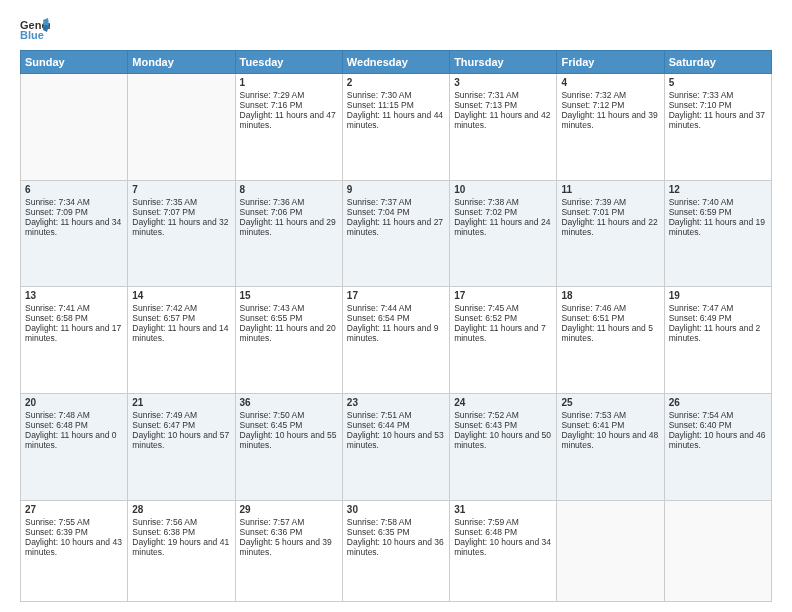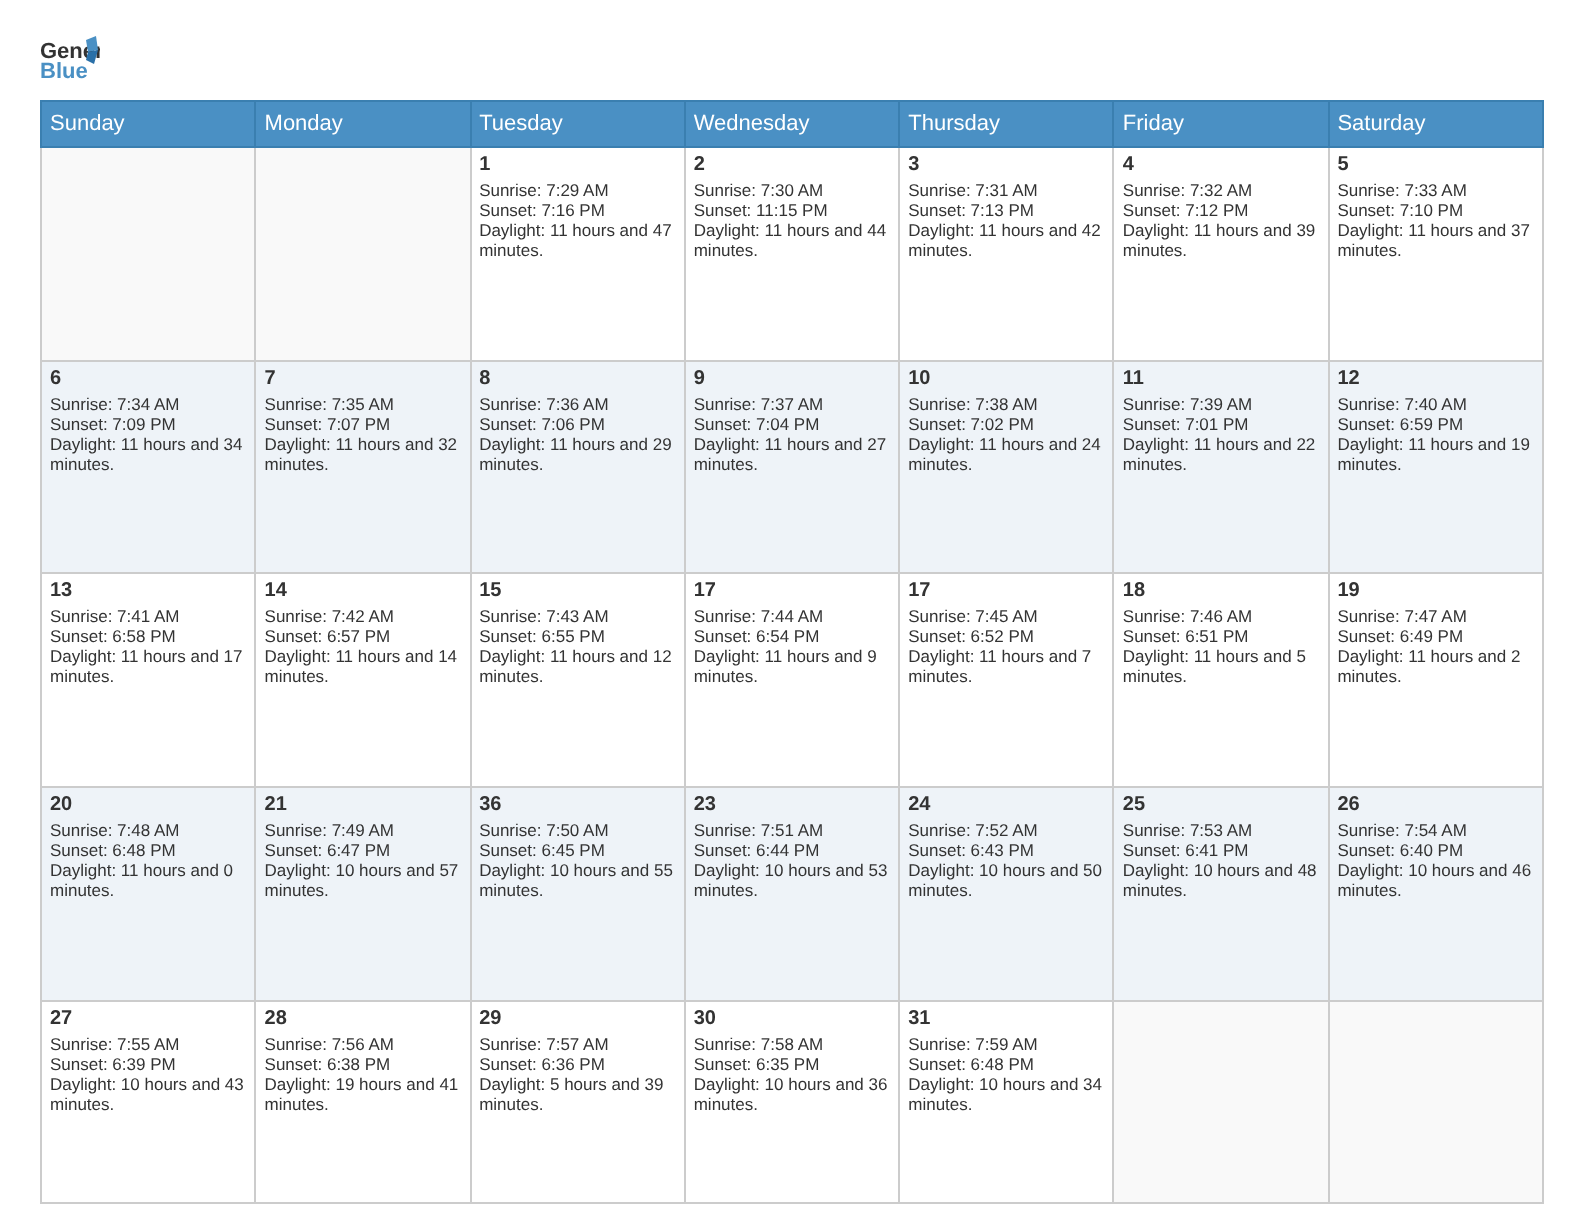--- a/index.html
+++ b/index.html
@@ -46,21 +46,21 @@
       flex: 1;
       border: 1px solid #ccc;
       border-collapse: collapse;
       width: 100%;
       table-layout: fixed;
     }
     .calendar th {
       background: #4a90c4;
       color: #fff;
       font-size: 11px;
-      font-weight: normal;
+      font-weight: bold;
       padding: 5px 4px;
       text-align: left;
       border: 1px solid #3a7fb0;
     }
     .calendar td {
       vertical-align: top;
       border: 1px solid #ccc;
       padding: 3px 4px;
       font-size: 8.5px;
       color: #333;
@@ -206,21 +206,21 @@
           <td>
             <span class="day-num">14</span>
             <div>Sunrise: 7:42 AM</div>
             <div>Sunset: 6:57 PM</div>
             <div>Daylight: 11 hours and 14 minutes.</div>
           </td>
           <td>
             <span class="day-num">15</span>
             <div>Sunrise: 7:43 AM</div>
             <div>Sunset: 6:55 PM</div>
-            <div>Daylight: 11 hours and 12 minutes.</div>
+            <div>Daylight: 11 hours and 20 minutes.</div>
           </td>
           <td>
             <span class="day-num">17</span>
             <div>Sunrise: 7:44 AM</div>
             <div>Sunset: 6:54 PM</div>
             <div>Daylight: 11 hours and 9 minutes.</div>
           </td>
           <td>
             <span class="day-num">17</span>
             <div>Sunrise: 7:45 AM</div>

